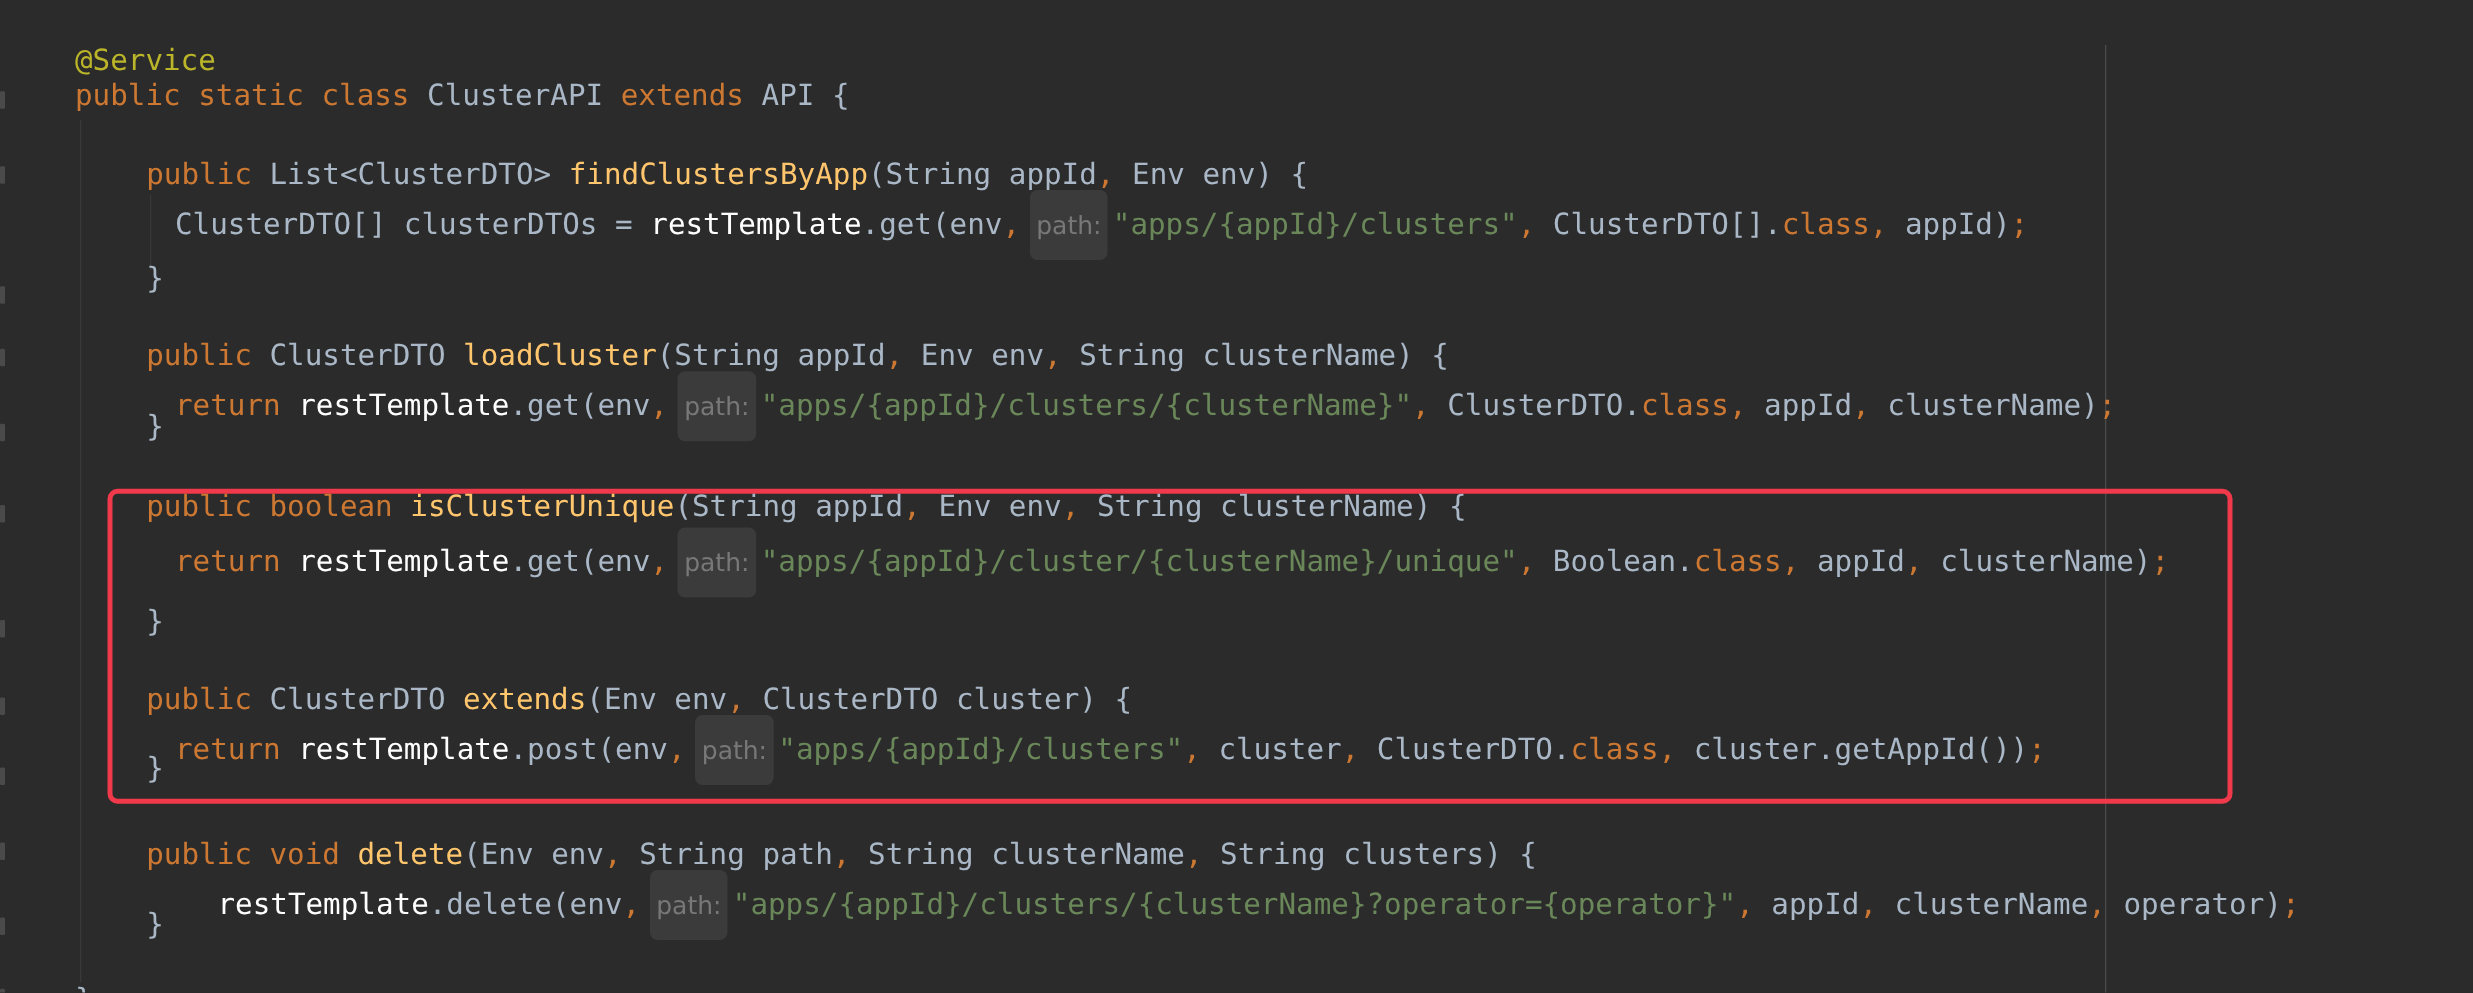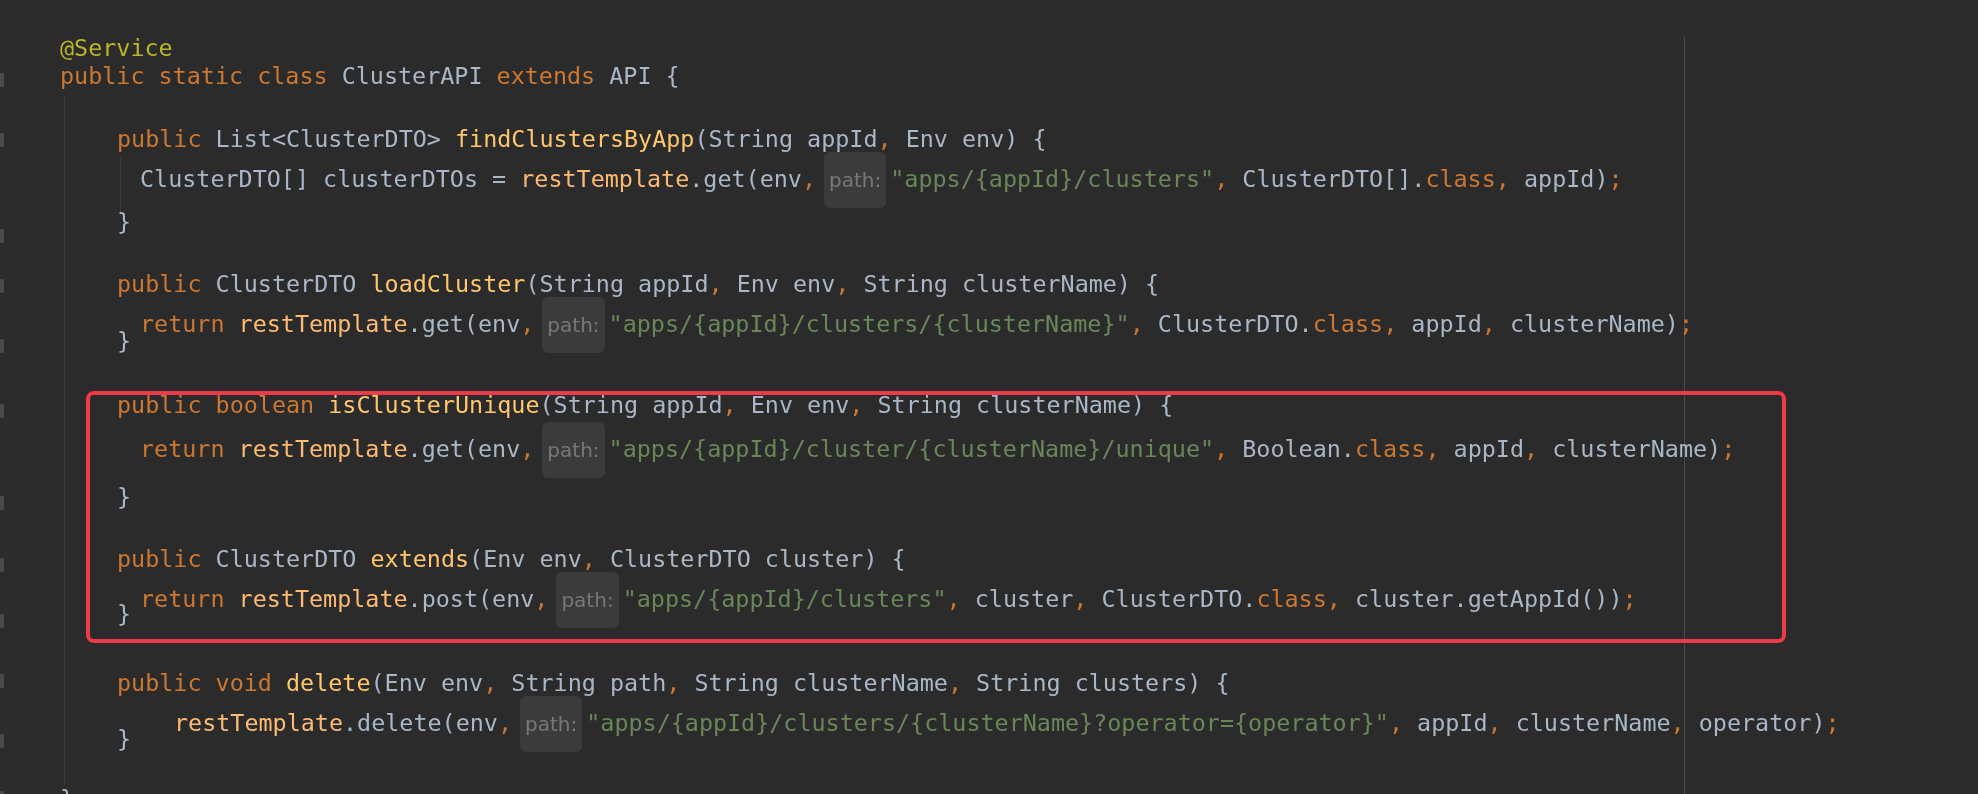--- a/index.html
+++ b/index.html
@@ -13,21 +13,21 @@
   }
   .editor { position:absolute; left:0; top:0; width:1978px; height:638px;margin-top:36px; }
   .gutter { position:absolute; left:0; top:0; width:10px; height:794px; }
   .fold { position:absolute; left:0; width:4px; height:14px; background:#4a4a4a; border-radius:1px; }
   .margin-guide { position:absolute; left:1684px; top:0; width:1px; height:794px; background:#4b4b4b; }
   .indent-guide { position:absolute; width:1px; background:#393939; }
   .line { position:absolute; left:60px; height:31px; line-height:31px; white-space:pre; }
   .kw { color:#cc7832; }
   .ann { color:#bbb529; }
   .fn { color:#ffc66d; }
-  .fld { color:#fdba74; }
+  .fld { color:#ffffff; }
   .str { color:#6a8759; }
   .it { font-style:italic; }
   .hint {
     display:inline-block; background:#3b3b3b; color:#787878;
     border-radius:6px; padding:16px 5px; line-height:24px; font-size:20px;
     font-family:"DejaVu Sans","Liberation Sans",sans-serif; margin:0 4px 0 8px;
   }
   .highlight-box {
     position:absolute; left:86px; top:282px; width:1700px; height:196px;
     border:4px solid #f0394a; border-radius:8px; box-sizing:border-box;

